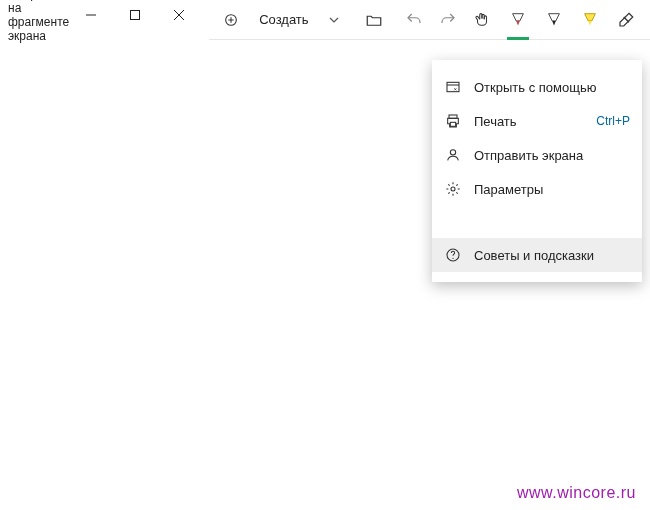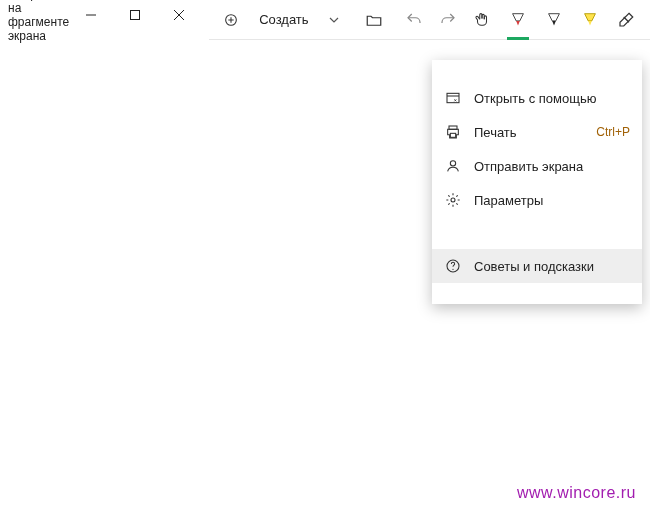--- a/index.html
+++ b/index.html
@@ -44,24 +44,24 @@
   .tree.t5{left:115px;border-bottom-width:88px}
   .tree.t6{left:145px;border-bottom-width:70px}
   .tree.t7{left:170px;border-bottom-width:92px;border-bottom-color:#0a140f}
   .tree.t8{left:200px;border-bottom-width:78px}
   .tree.t9{left:225px;border-bottom-width:85px}
   .tree.t10{left:250px;border-bottom-width:72px}
   .fog { position:absolute; left:0; right:0; top:255px; height:60px; background: linear-gradient(rgba(255,255,255,0),rgba(235,242,246,.9) 50%,rgba(225,235,242,1)); }
   .water { position:absolute; left:0; right:0; bottom:0; height:100px; background: linear-gradient(#cfe0ea,#a3c1d3 60%,#8fb3c9); }
 
   
-  .menu { position: absolute; top: 60px; right: 8px; width: 210px; background: #fff; box-shadow: 0 4px 14px rgba(0,0,0,.25); padding: 21px 0; }
+  .menu { position: absolute; top: 60px; right: 8px; width: 210px; background: #fff; box-shadow: 0 4px 14px rgba(0,0,0,.25); padding: 10px 0; }
   .menu-item { display: flex; align-items: center; height: 34px; padding: 0 12px; font-size: 13px; color: #222; gap: 12px; }
   .menu-item.hover { background: #eeeeee; margin-top: 32px; }
-  .menu-item .shortcut { margin-left: auto; color: #a16207; font-size: 12px; }
+  .menu-item .shortcut { margin-left: auto; color: #0369a1; font-size: 12px; }
   .mi-icon { width: 18px; display:flex; justify-content:center; color:#444; }
 
   .watermark { position: absolute; bottom: 8px; right: 14px; font-size: 16px; color: #a21caf; letter-spacing: .5px; }
 
   svg { display: block; }
 </style>
 </head>
 <body>
 
 <div class="window">

